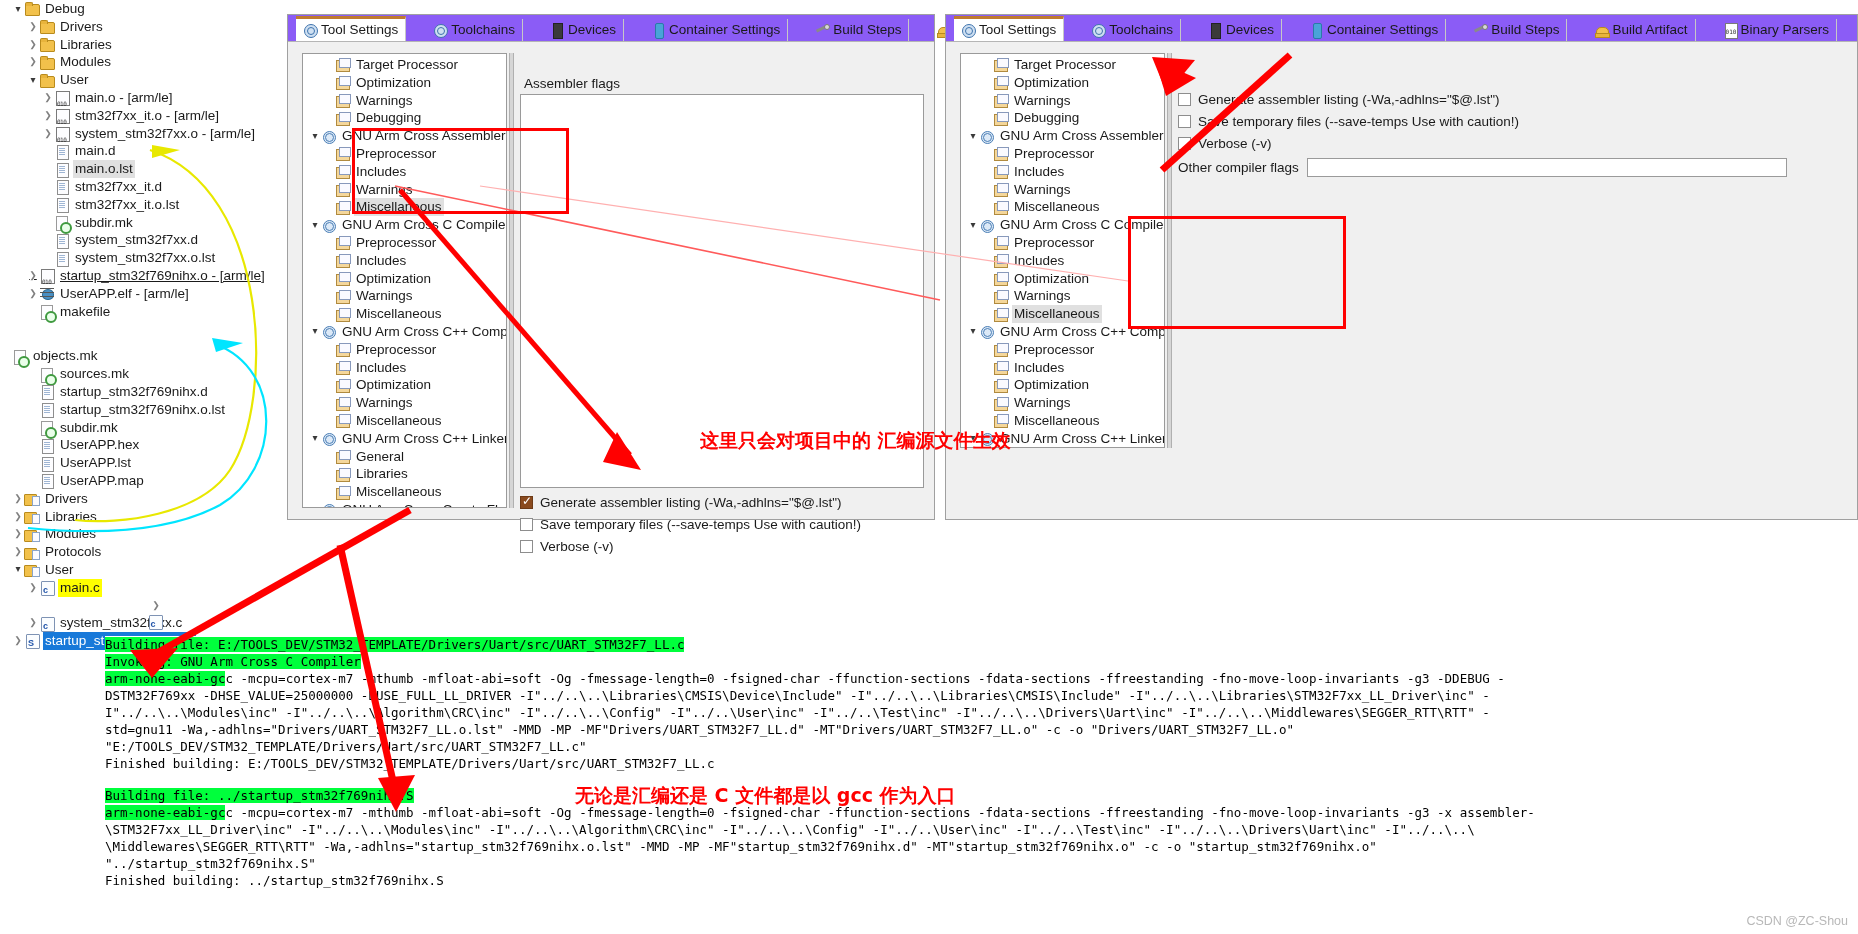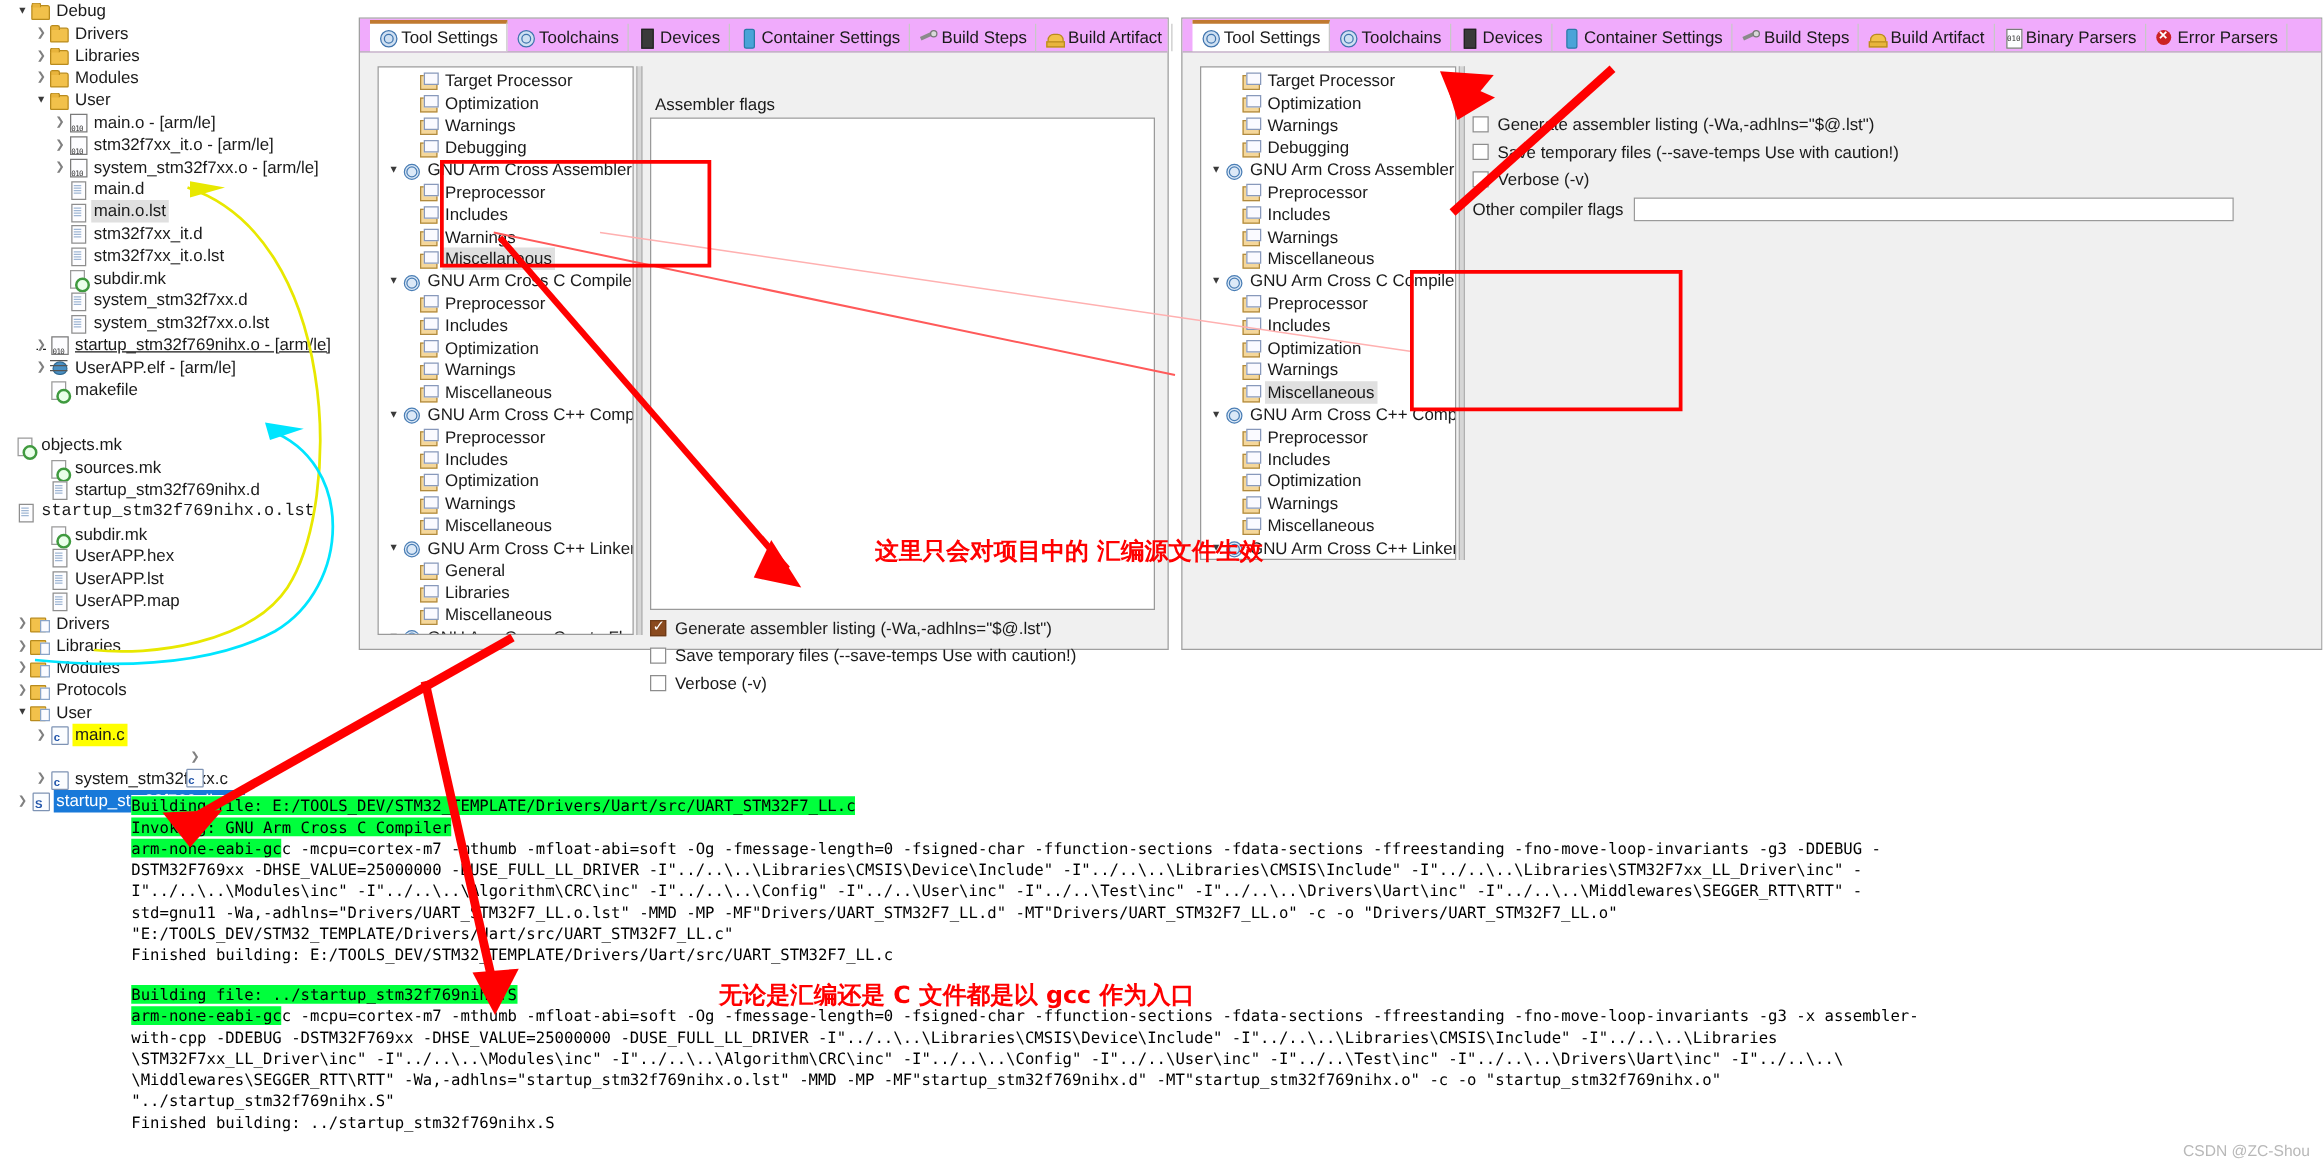--- a/index.html
+++ b/index.html
@@ -111,22 +111,22 @@
     content:""; position:absolute; left:4px; top:1px; width:10px; height:8px;
     background:#fafaff; border:1px solid #8899bb;
   }
 
   .sel-gray { background:#e0e0e0; }
   .hl-yellow { background:#ffff00; }
   .hl-blue { background:#1879d9; color:#fff; }
 
   
   .panel { position:absolute; background:#f0f0f0; border:1px solid #a0a0a0; }
-  .tabbar { display:flex; align-items:flex-end; height:27px; background:#f0abfc;
-            border-bottom:1px solid #b5b5b5; padding-left:8px; }
+  .tabbar { display:flex; align-items:flex-end; height:27px; background:#8b5cf6;
+            border-bottom:1px solid #b5b5b5; padding-left:8px;gap:20px; }
   .tab { display:flex; align-items:center; gap:4px; padding:3px 7px 4px 7px;
          font-size:13.5px; color:#1a1a1a; white-space:nowrap;
          border-right:1px solid #c7c7c7; }
   .tab.active { border-top:3px solid #c07a30; background:#fff; border-right:1px solid #c7c7c7; }
   .tabico { width:14px; height:14px; flex:0 0 14px; position:relative; }
 
   .tico-tool::before{content:"";position:absolute;left:1px;top:1px;width:12px;height:12px;border-radius:50%;background:#cfe0f2;border:1px solid #3f74ad;}
   .tico-tool::after{content:"";position:absolute;left:4px;top:4px;width:6px;height:6px;border-radius:50%;border:1px solid #3f74ad;}
   .tico-dev::before{content:"";position:absolute;left:3px;top:0px;width:8px;height:14px;background:#3a3a3a;border:1px solid #222;}
   .tico-cont::before{content:"";position:absolute;left:4px;top:0px;width:7px;height:14px;background:#4aa3d8;border:1px solid #2a7aa8;border-radius:2px;}
@@ -267,21 +267,21 @@
       <div class="trow" style="padding-left: 27px;">
         <span class="arrow none"></span>
         <span class="ico ic-mk"></span>
         <span class="lbl">sources.mk</span>
       </div>
       <div class="trow" style="padding-left: 27px;">
         <span class="arrow none"></span>
         <span class="ico ic-doc"></span>
         <span class="lbl">startup_stm32f769nihx.d</span>
       </div>
-      <div class="trow" style=" font-family: Liberation Mono, monospace;">
+      <div class="trow" style="padding-left: 27px;">
         <span class="arrow none"></span>
         <span class="ico ic-doc"></span>
         <span class="lbl">startup_stm32f769nihx.o.lst</span>
       </div>
       <div class="trow" style="padding-left: 27px;">
         <span class="arrow none"></span>
         <span class="ico ic-mk"></span>
         <span class="lbl">subdir.mk</span>
       </div>
       <div class="trow" style="padding-left: 27px;">
@@ -719,21 +719,20 @@
         <div class="cline"><span class="green">arm-none-eabi-gc</span><span>c -mcpu=cortex-m7 -mthumb -mfloat-abi=soft -Og -fmessage-length=0 -fsigned-char -ffunction-sections -fdata-sections -ffreestanding -fno-move-loop-invariants -g3 -DDEBUG -</span></div>
         <div class="cline">DSTM32F769xx -DHSE_VALUE=25000000 -DUSE_FULL_LL_DRIVER -I"../..\..\Libraries\CMSIS\Device\Include" -I"../..\..\Libraries\CMSIS\Include" -I"../..\..\Libraries\STM32F7xx_LL_Driver\inc" -</div>
         <div class="cline">I"../..\..\Modules\inc" -I"../..\..\Algorithm\CRC\inc" -I"../..\..\Config" -I"../..\User\inc" -I"../..\Test\inc" -I"../..\..\Drivers\Uart\inc" -I"../..\..\Middlewares\SEGGER_RTT\RTT" -</div>
         <div class="cline">std=gnu11 -Wa,-adhlns="Drivers/UART_STM32F7_LL.o.lst" -MMD -MP -MF"Drivers/UART_STM32F7_LL.d" -MT"Drivers/UART_STM32F7_LL.o" -c -o "Drivers/UART_STM32F7_LL.o"</div>
         <div class="cline">"E:/TOOLS_DEV/STM32_TEMPLATE/Drivers/Uart/src/UART_STM32F7_LL.c"</div>
         <div class="cline">Finished building: E:/TOOLS_DEV/STM32_TEMPLATE/Drivers/Uart/src/UART_STM32F7_LL.c</div>
       </div>
     <div id="console-b2" style="margin-top:15px;">
         <div class="cline"><span class="green">Building file: ../startup_stm32f769nihx.S</span></div>
         <div class="cline"><span class="green">arm-none-eabi-gc</span><span>c -mcpu=cortex-m7 -mthumb -mfloat-abi=soft -Og -fmessage-length=0 -fsigned-char -ffunction-sections -fdata-sections -ffreestanding -fno-move-loop-invariants -g3 -x assembler-</span></div>
-        <div class="cline">with-cpp -DDEBUG -DSTM32F769xx -DHSE_VALUE=25000000 -DUSE_FULL_LL_DRIVER -I"../..\..\Libraries\CMSIS\Device\Include" -I"../..\..\Libraries\CMSIS\Include" -I"../..\..\Libraries</div>
         <div class="cline">\STM32F7xx_LL_Driver\inc" -I"../..\..\Modules\inc" -I"../..\..\Algorithm\CRC\inc" -I"../..\..\Config" -I"../..\User\inc" -I"../..\Test\inc" -I"../..\..\Drivers\Uart\inc" -I"../..\..\</div>
         <div class="cline">\Middlewares\SEGGER_RTT\RTT" -Wa,-adhlns="startup_stm32f769nihx.o.lst" -MMD -MP -MF"startup_stm32f769nihx.d" -MT"startup_stm32f769nihx.o" -c -o "startup_stm32f769nihx.o"</div>
         <div class="cline">"../startup_stm32f769nihx.S"</div>
         <div class="cline">Finished building: ../startup_stm32f769nihx.S</div>
       </div>
   </div>
 
   <svg class="overlay" viewBox="0 0 1858 934" xmlns="http://www.w3.org/2000/svg">
 
     <path d="M 150 150 C 270 190 275 400 230 470 C 200 515 120 525 75 520" stroke="#e8e800" stroke-width="2.2" fill="none"></path>

